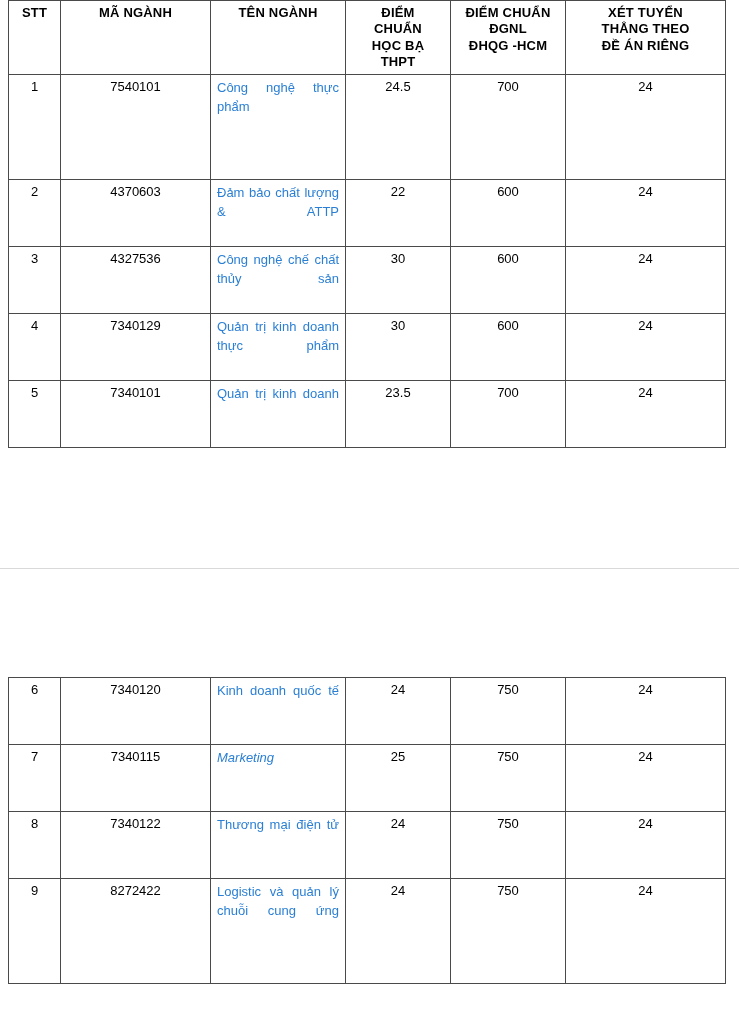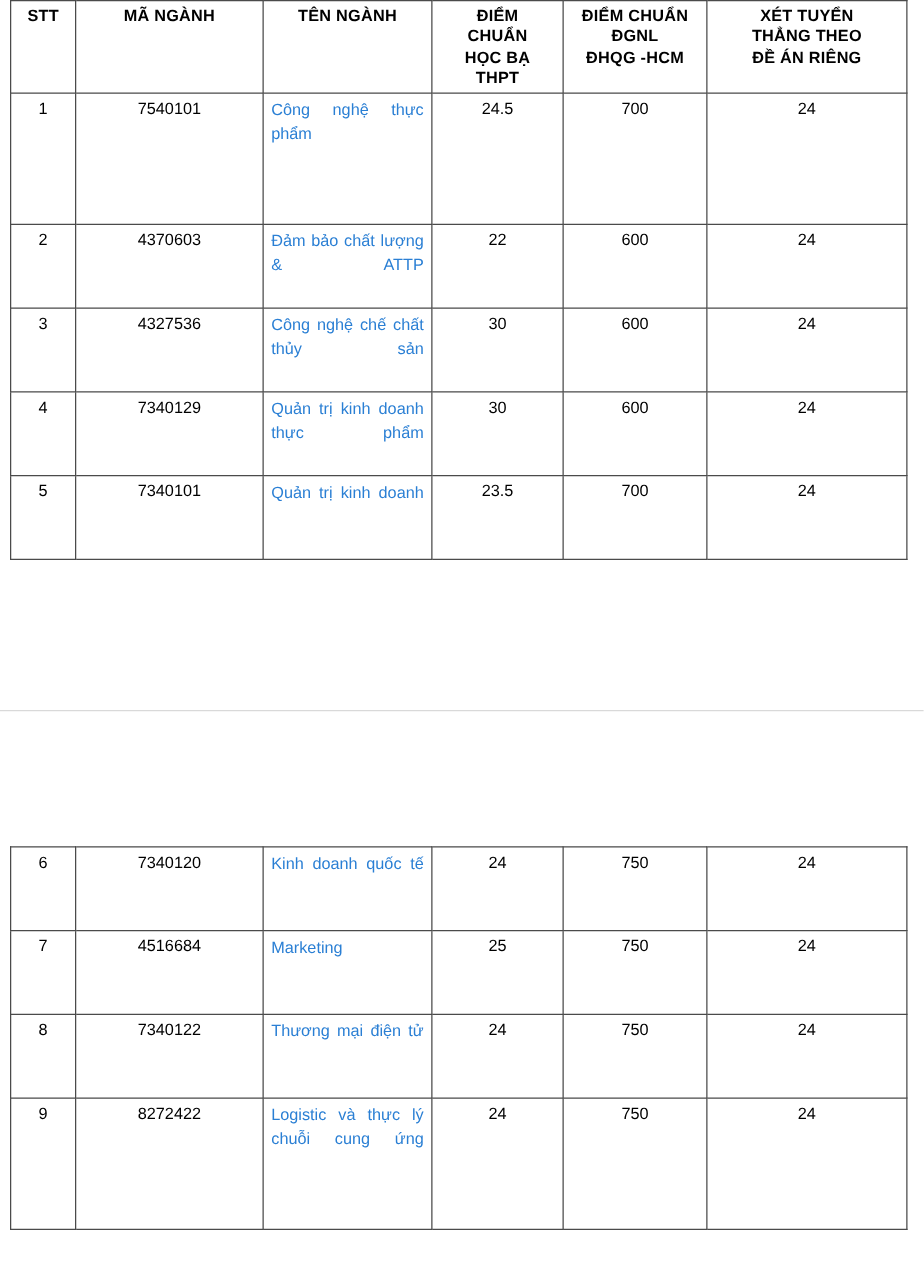--- a/index.html
+++ b/index.html
@@ -55,20 +55,21 @@
     color: #2a7fd4;
     text-align: justify;
     text-align-last: justify;
     line-height: 1.45;
     word-spacing: 0px;
     margin-left: 44px;
   }
   td.c-ten.single {
     text-align: center;
     text-align-last: left;
+    font-style: italic;
   }
   .head-title {
     white-space: pre-line;
   }
   
   .gap {
     height: 120px;
   }
   .separator {
     width: 739px;
@@ -174,38 +175,38 @@
       <tr>
         <td class="c-stt h-mid">6</td>
         <td class="c-ma">7340120</td>
         <td class="c-ten">Kinh doanh quốc tế</td>
         <td class="c-hb">24</td>
         <td class="c-dgnl">750</td>
         <td class="c-xt">24</td>
       </tr>
       <tr>
         <td class="c-stt h-mid">7</td>
-        <td class="c-ma">4516684</td>
+        <td class="c-ma">7340115</td>
         <td class="c-ten single">Marketing</td>
         <td class="c-hb">25</td>
         <td class="c-dgnl">750</td>
         <td class="c-xt">24</td>
       </tr>
       <tr>
         <td class="c-stt h-mid">8</td>
         <td class="c-ma">7340122</td>
         <td class="c-ten">Thương mại điện tử</td>
         <td class="c-hb">24</td>
         <td class="c-dgnl">750</td>
         <td class="c-xt">24</td>
       </tr>
       <tr>
         <td class="c-stt h-tall">9</td>
         <td class="c-ma">8272422</td>
-        <td class="c-ten">Logistic và thực lý chuỗi cung ứng</td>
+        <td class="c-ten">Logistic và quản lý chuỗi cung ứng</td>
         <td class="c-hb">24</td>
         <td class="c-dgnl">750</td>
         <td class="c-xt">24</td>
       </tr>
     </tbody>
   </table>
 
 </div>
 
 </body></html>

